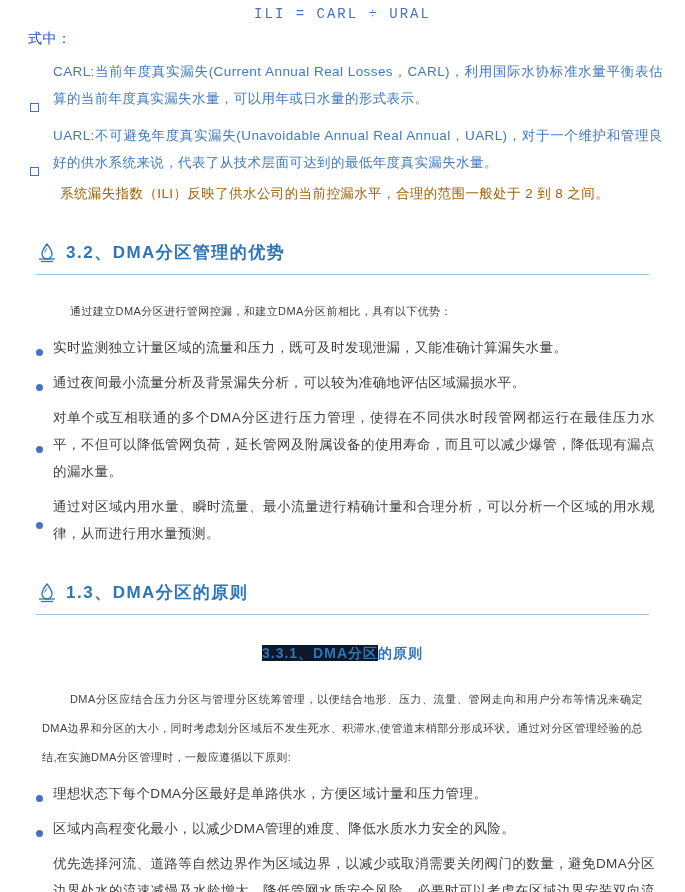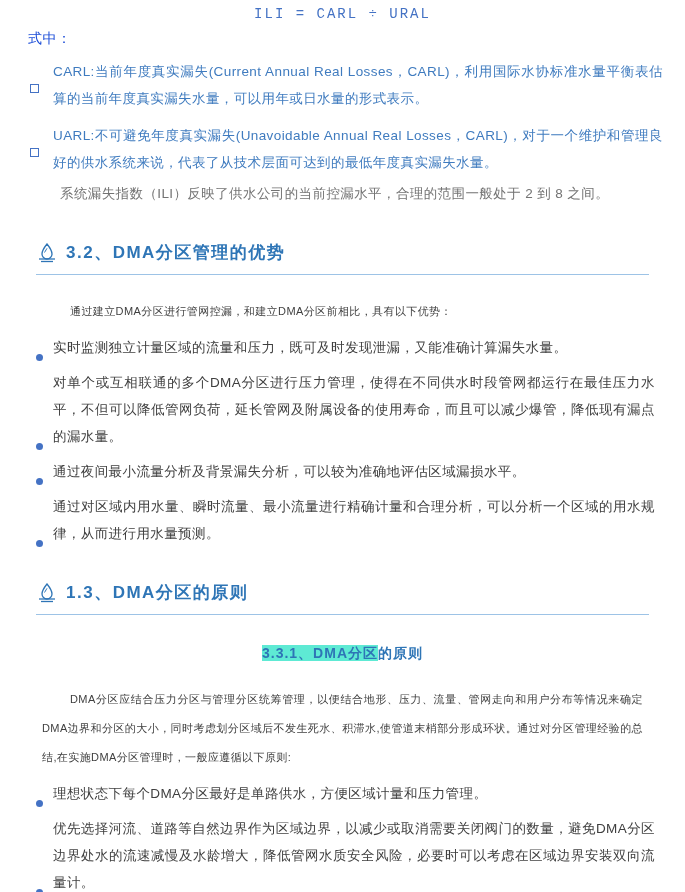--- a/index.html
+++ b/index.html
@@ -37,21 +37,21 @@
   .lead {
     font-size: 14px;
     color: #1d4ed8;
     margin: 6px 0 2px 6px;
     letter-spacing: 0.5px;
   }
 
   
   .sq-item {
     display: flex;
-    align-items: center;
+    align-items: flex-end;
     margin: 10px 0 0 8px;
   }
   .sq-marker {
     flex: 0 0 auto;
     width: 9px;
     height: 9px;
     border: 1px solid #4472c4;
     margin-top: 6px;
     margin-right: 14px;
   }
@@ -60,21 +60,21 @@
     line-height: 27px;
     color: #3f7bbf;
     letter-spacing: 0.4px;
     text-align: justify;
     flex: 1 1 auto;
   }
 
   .plain-para {
     font-size: 13.5px;
     line-height: 27px;
-    color: #737373;
+    color: #a16207;
     letter-spacing: 0.4px;
     margin: 4px 0 0 38px;
     text-align: justify;
   }
 
   
   .section-head {
     display: flex;
     align-items: center;
     margin: 34px 0 0 14px;
@@ -105,21 +105,21 @@
     color: #3f3f3f;
     letter-spacing: 0.4px;
     text-align: justify;
     margin: 22px 20px 0 20px;
     text-indent: 28px;
   }
 
   
   .dot-item {
     display: flex;
-    align-items: flex-end;
+    align-items: center;
     margin: 8px 8px 0 14px;
   }
   .dot-marker {
     flex: 0 0 auto;
     width: 7px;
     height: 7px;
     border-radius: 50%;
     background: #4472c4;
     margin-top: 10px;
     margin-right: 10px;
@@ -136,40 +136,40 @@
   .sub-head {
     text-align: center;
     font-size: 14px;
     font-weight: bold;
     color: #2e75b6;
     letter-spacing: 1px;
     margin: 30px 0 0 0;
     position: relative;
   }
   .sub-head .hl {
-    background: #5eead4;
+    background: #0f172a;
   }
 </style>
 </head>
 <body>
 
 <div class="page">
 
   <div class="formula">ILI = CARL ÷ URAL</div>
 
   <div class="lead">式中：</div>
 
   <div class="sq-item">
     <div class="sq-marker"></div>
     <div class="sq-text">CARL:当前年度真实漏失(Current Annual Real Losses，CARL)，利用国际水协标准水量平衡表估算的当前年度真实漏失水量，可以用年或日水量的形式表示。</div>
   </div>
 
   <div class="sq-item">
     <div class="sq-marker"></div>
-    <div class="sq-text">UARL:不可避免年度真实漏失(Unavoidable Annual Real Losses，CARL)，对于一个维护和管理良好的供水系统来说，代表了从技术层面可达到的最低年度真实漏失水量。</div>
+    <div class="sq-text">UARL:不可避免年度真实漏失(Unavoidable Annual Real Annual，UARL)，对于一个维护和管理良好的供水系统来说，代表了从技术层面可达到的最低年度真实漏失水量。</div>
   </div>
 
   <div class="plain-para">系统漏失指数（ILI）反映了供水公司的当前控漏水平，合理的范围一般处于 2 到 8 之间。</div>
 
   <div class="section-head">
     <span class="sec-icon">
       <svg width="22" height="22" viewBox="0 0 22 22">
         <path d="M11 2 C11 2 6 8.2 6 12 a5 5 0 0 0 10 0 C16 8.2 11 2 11 2 Z" fill="none" stroke="#2e75b6" stroke-width="1.3"></path>
         <path d="M3 17 h16" stroke="#2e75b6" stroke-width="1.3" fill="none"></path>
         <path d="M5 19.5 h12" stroke="#2e75b6" stroke-width="1.3" fill="none"></path>
@@ -181,25 +181,25 @@
   <div class="sec-rule"></div>
 
   <div class="body-para">通过建立DMA分区进行管网控漏，和建立DMA分区前相比，具有以下优势：</div>
 
   <div class="dot-item">
     <div class="dot-marker"></div>
     <div class="dot-text">实时监测独立计量区域的流量和压力，既可及时发现泄漏，又能准确计算漏失水量。</div>
   </div>
   <div class="dot-item">
     <div class="dot-marker"></div>
+    <div class="dot-text">通过夜间最小流量分析及背景漏失分析，可以较为准确地评估区域漏损水平。</div>
+  </div>
+  <div class="dot-item">
+    <div class="dot-marker"></div>
     <div class="dot-text">对单个或互相联通的多个DMA分区进行压力管理，使得在不同供水时段管网都运行在最佳压力水平，不但可以降低管网负荷，延长管网及附属设备的使用寿命，而且可以减少爆管，降低现有漏点的漏水量。</div>
-  </div>
-  <div class="dot-item">
-    <div class="dot-marker"></div>
-    <div class="dot-text">通过夜间最小流量分析及背景漏失分析，可以较为准确地评估区域漏损水平。</div>
   </div>
   <div class="dot-item">
     <div class="dot-marker"></div>
     <div class="dot-text">通过对区域内用水量、瞬时流量、最小流量进行精确计量和合理分析，可以分析一个区域的用水规律，从而进行用水量预测。</div>
   </div>
 
   <div class="section-head">
     <span class="sec-icon">
       <svg width="22" height="22" viewBox="0 0 22 22">
         <path d="M11 2 C11 2 6 8.2 6 12 a5 5 0 0 0 10 0 C16 8.2 11 2 11 2 Z" fill="none" stroke="#2e75b6" stroke-width="1.3"></path>
@@ -217,16 +217,20 @@
   </div>
 
   <div class="body-para">DMA分区应结合压力分区与管理分区统筹管理，以便结合地形、压力、流量、管网走向和用户分布等情况来确定DMA边界和分区的大小，同时考虑划分区域后不发生死水、积滞水,使管道末梢部分形成环状。通过对分区管理经验的总结,在实施DMA分区管理时，一般应遵循以下原则:</div>
 
   <div class="dot-item">
     <div class="dot-marker"></div>
     <div class="dot-text">理想状态下每个DMA分区最好是单路供水，方便区域计量和压力管理。</div>
   </div>
   <div class="dot-item">
     <div class="dot-marker"></div>
+    <div class="dot-text">区域内高程变化最小，以减少DMA管理的难度、降低水质水力安全的风险。</div>
+  </div>
+  <div class="dot-item">
+    <div class="dot-marker"></div>
     <div class="dot-text">优先选择河流、道路等自然边界作为区域边界，以减少或取消需要关闭阀门的数量，避免DMA分区边界处水的流速减慢及水龄增大，降低管网水质安全风险，必要时可以考虑在区域边界安装双向流量计。</div>
   </div>
 
 </div>
 
 </body></html>

